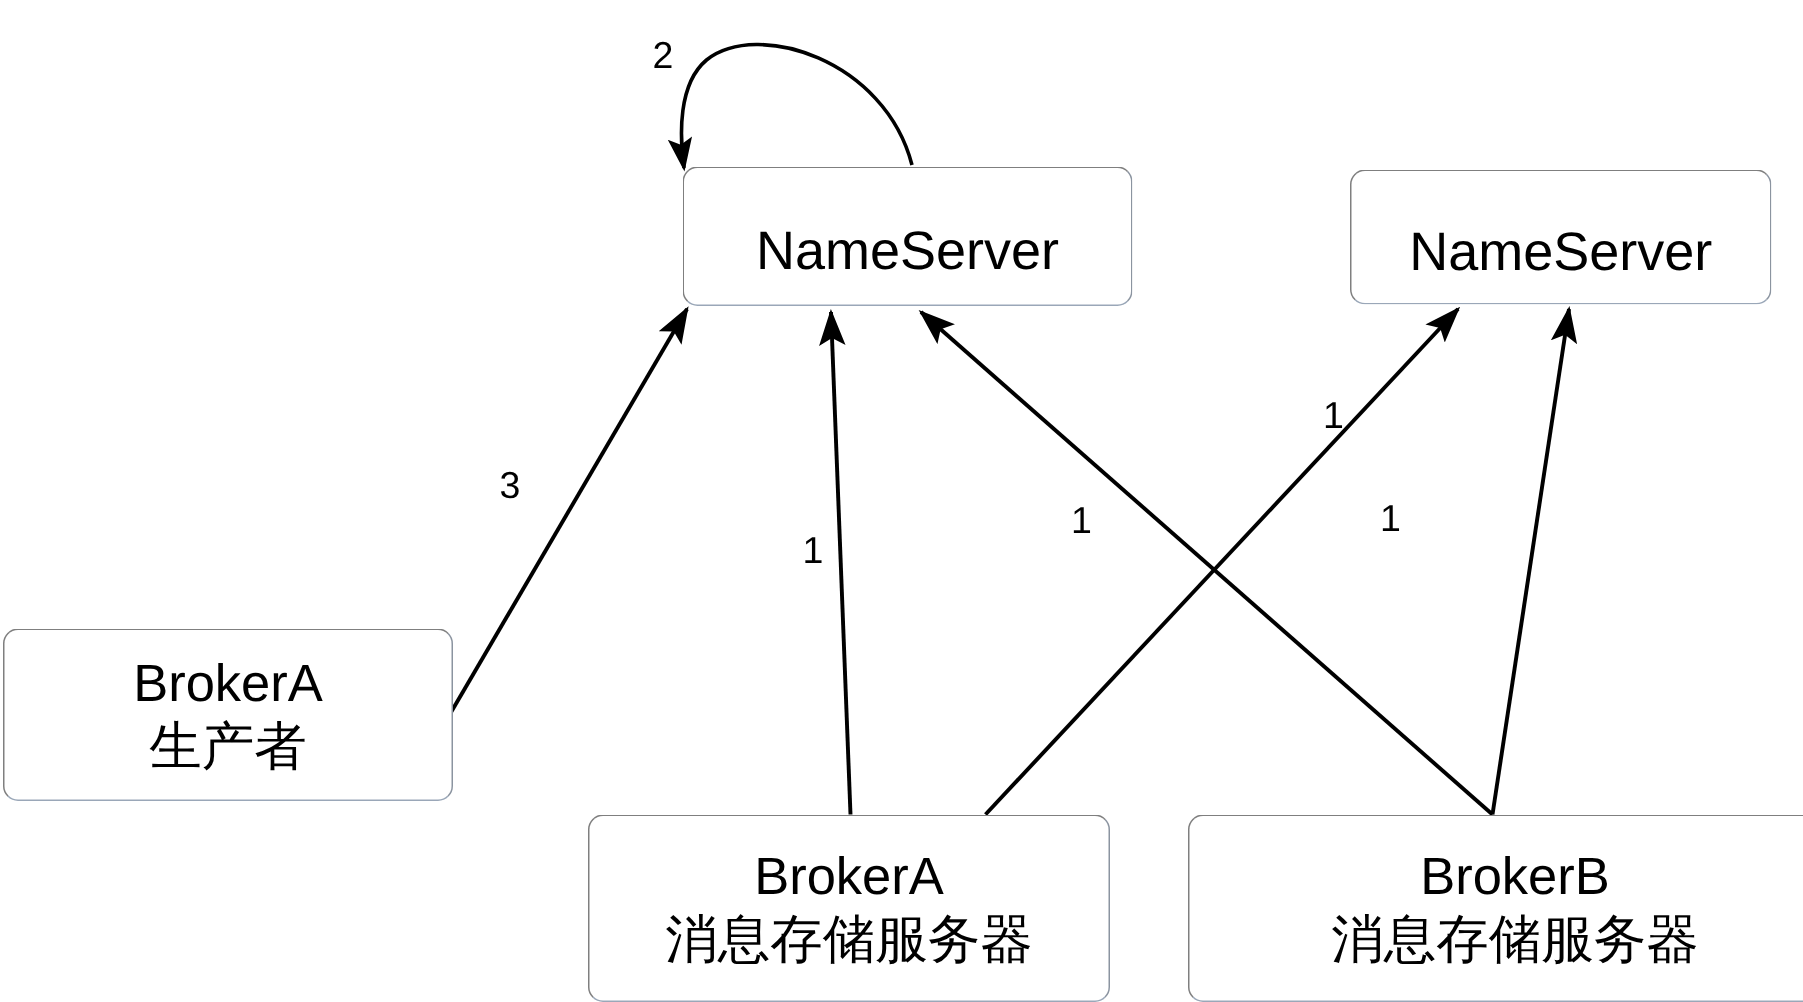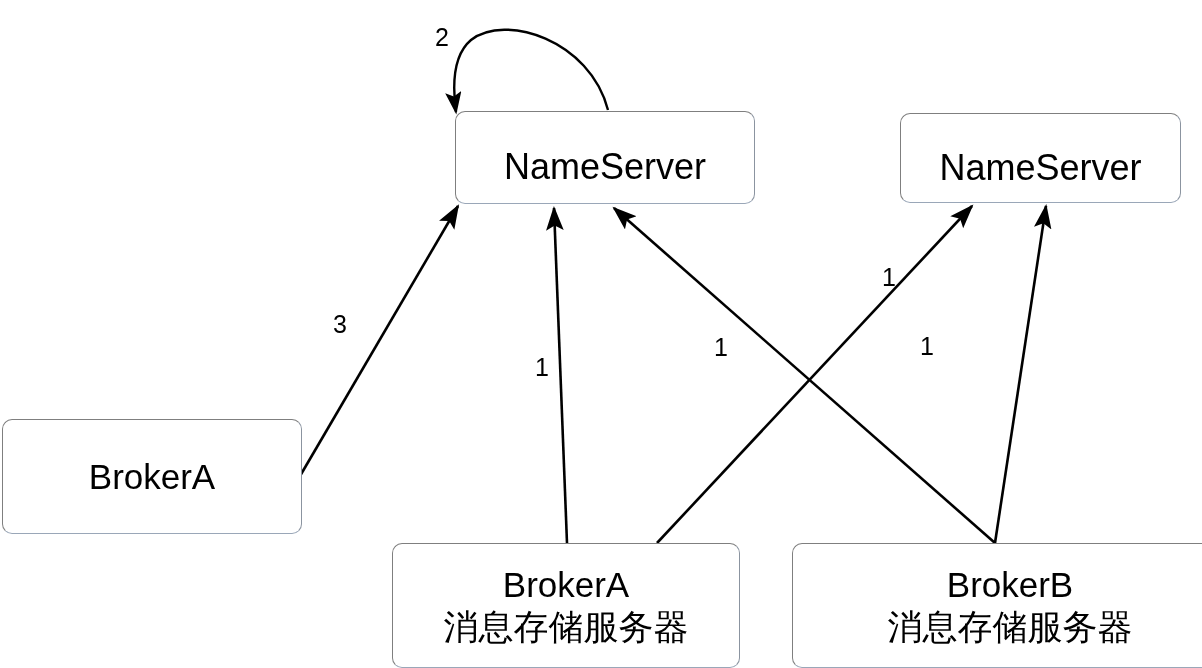--- a/index.html
+++ b/index.html
@@ -95,20 +95,21 @@
   <div class="node single" style="left:455px; top:111px; width:300px; height:93px;">
     <div class="node-line latin">NameServer</div>
   </div>
 
   <div class="node single" style="left:900px; top:113px; width:281px; height:90px;">
     <div class="node-line latin">NameServer</div>
   </div>
 
   <div class="node" style="left:2px; top:419px; width:300px; height:115px;">
     <div class="node-line latin">BrokerA</div>
+    <div class="node-line cjk">生产者</div>
   </div>
 
   <div class="node" style="left:392px; top:543px; width:348px; height:125px;">
     <div class="node-line latin">BrokerA</div>
     <div class="node-line cjk">消息存储服务器</div>
   </div>
 
   <div class="node" style="left:792px; top:543px; width:436px; height:125px;">
     <div class="node-line latin">BrokerB</div>
     <div class="node-line cjk">消息存储服务器</div>

